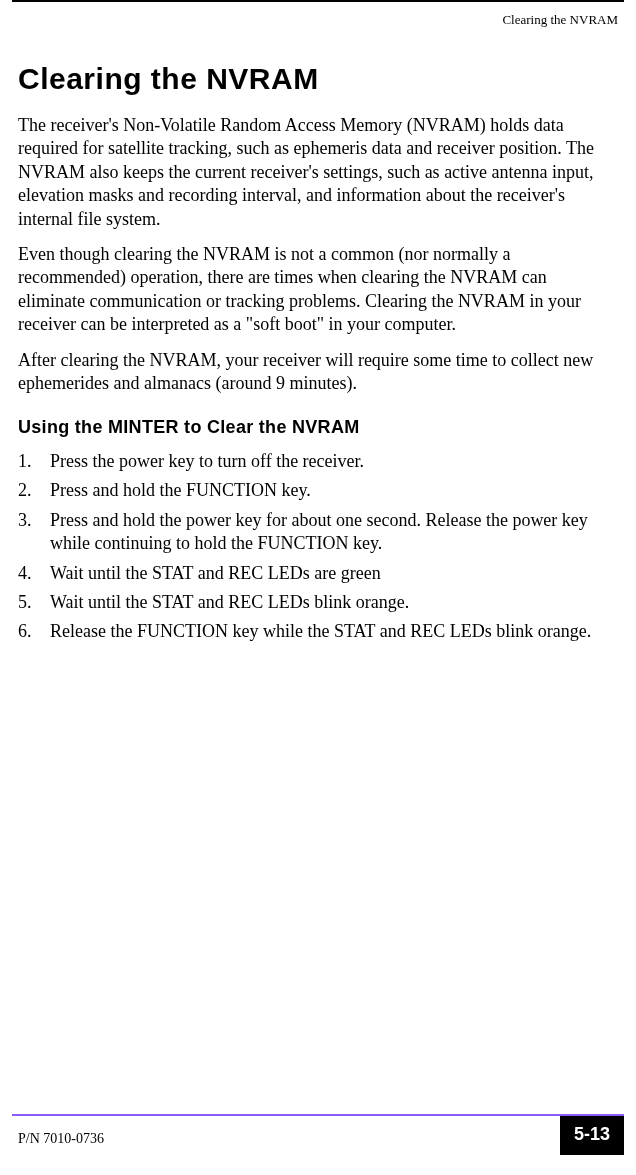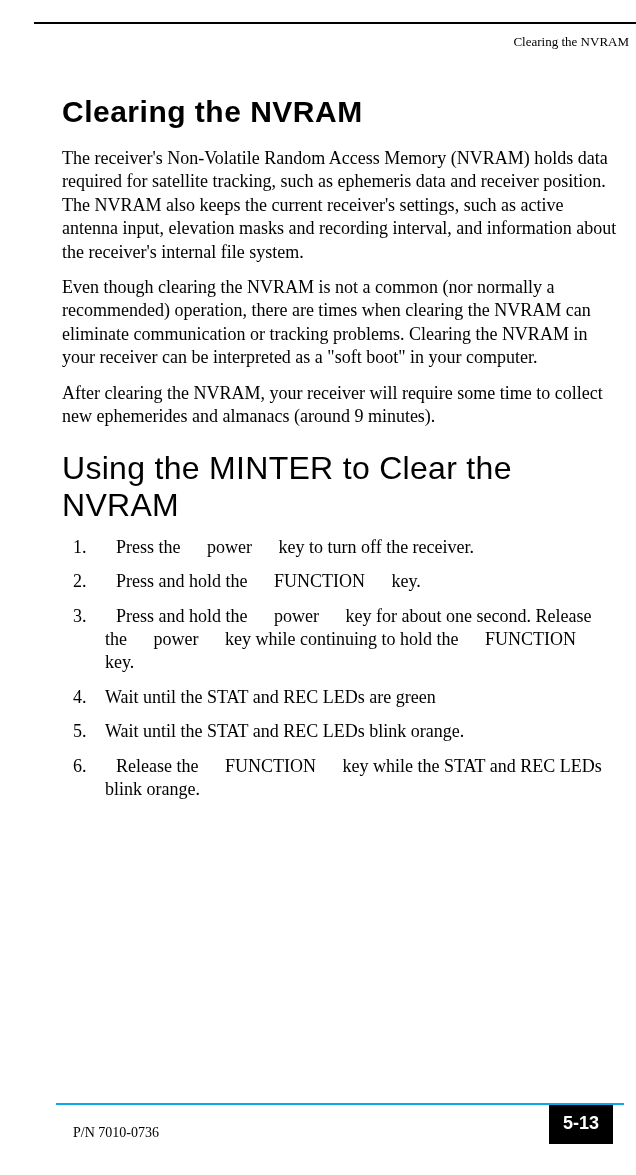--- a/index.html
+++ b/index.html
@@ -1,16 +1,16 @@
 <!DOCTYPE html>
 <html><head>
   <meta charset="utf-8">
   <style>
     * {
-      margin: 11px;
+      margin: 0;
       padding: 0;
       box-sizing: border-box;
     }
     body {
       font-family: "Times New Roman", Times, serif;
       background: #fff;
       color: #000;
       width: 636px;
       height: 1175px;
       position: relative;
@@ -30,22 +30,22 @@
     h1 {
       font-family: Arial, Helvetica, sans-serif;
       font-weight: 900;
       font-size: 30px;
       margin-top: 24px;
       margin-bottom: 18px;
       letter-spacing: 0.5px;
     }
     h2 {
       font-family: Arial, Helvetica, sans-serif;
-      font-weight: 400;
-      font-size: 32px;
+      font-weight: 700;
+      font-size: 18px;
       margin-top: 22px;
       margin-bottom: 12px;
       letter-spacing: 0.3px;
       line-height: 1.15;
     }
     p {
       font-size: 18px;
       line-height: 1.3;
       margin-bottom: 12px;
     }
@@ -72,21 +72,21 @@
       font-weight: normal;
     }
     .footer {
       position: absolute;
       bottom: 20px;
       left: 0;
       right: 0;
       padding: 0 12px;
     }
     .footer-line {
-      border-top: 2px solid #0ea5e9;
+      border-top: 2px solid #8b5cf6;
       display: flex;
       justify-content: space-between;
       align-items: center;
       padding-top: 6px;
     }
     .footer-left {
       font-size: 14px;
       padding-left: 6px;
     }
     .page-num {

